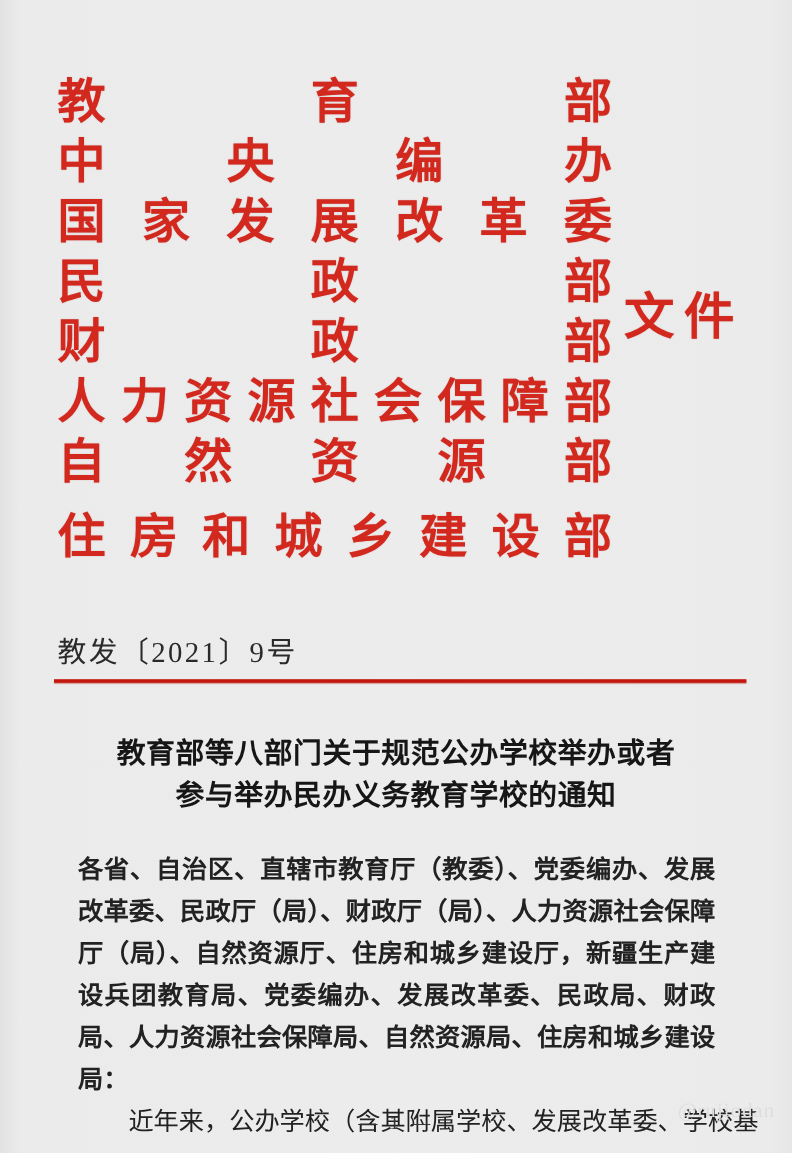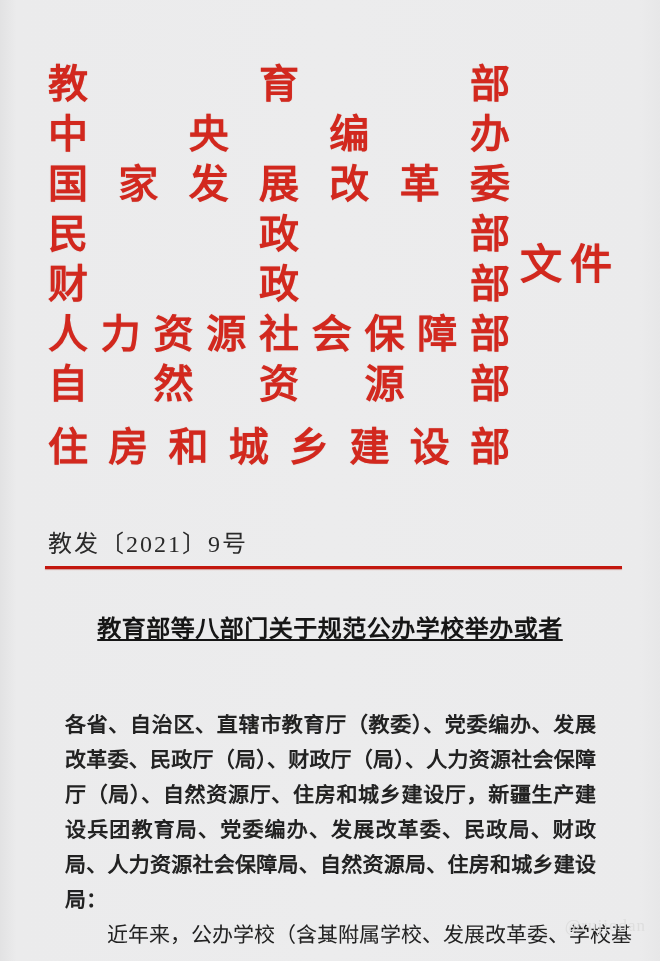--- a/index.html
+++ b/index.html
@@ -68,21 +68,20 @@
   
   .title {
     position: absolute;
     top: 612px; left: 0; width: 100%;
     text-align: center;
     font-size: 24px;
     font-weight: bold;
     line-height: 35px;
     color: #161616;
     letter-spacing: 0.5px;
-    text-decoration: underline;
   }
 
   
   .body-block {
     position: absolute;
     top: 708px; left: 65px; width: 531px;
     font-size: 21px;
     line-height: 35px;
     color: #222;
   }
@@ -185,20 +184,21 @@
       <span>文</span>
       <span>件</span>
     </div>
 
   <div class="doc-number">教发〔2021〕9号</div>
 
   <div class="red-rule"></div>
 
   <div class="title">
     <div>教育部等八部门关于规范公办学校举办或者</div>
+    <div>参与举办民办义务教育学校的通知</div>
   </div>
 
   <div class="body-block">
     <p class="recipients">各省、自治区、直辖市教育厅（教委）、党委编办、发展改革委、民政厅（局）、财政厅（局）、人力资源社会保障厅（局）、自然资源厅、住房和城乡建设厅，新疆生产建设兵团教育局、党委编办、发展改革委、民政局、财政局、人力资源社会保障局、自然资源局、住房和城乡建设局：</p>
     <p class="paragraph">近年来，公办学校（含其附属学校、发展改革委、学校基</p>
   </div>
 
   <div class="page-number">— 1 —</div>
 
   <div class="watermark">@rujiodan</div>

